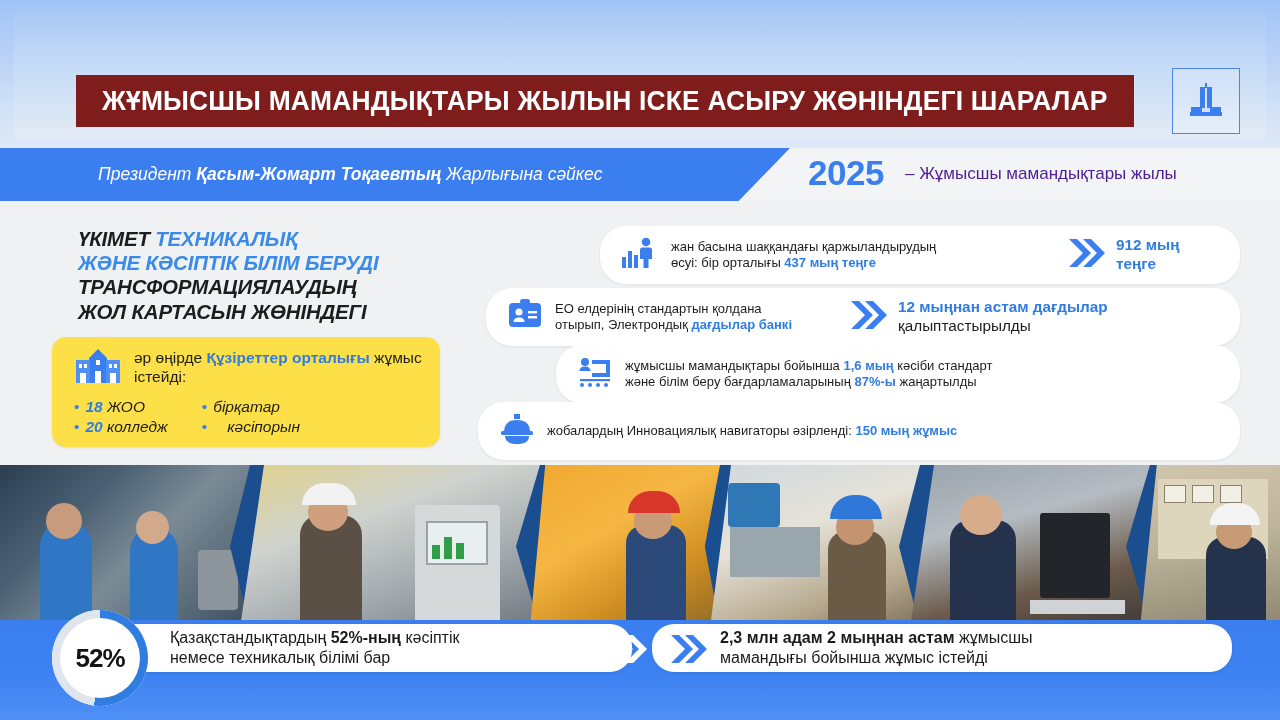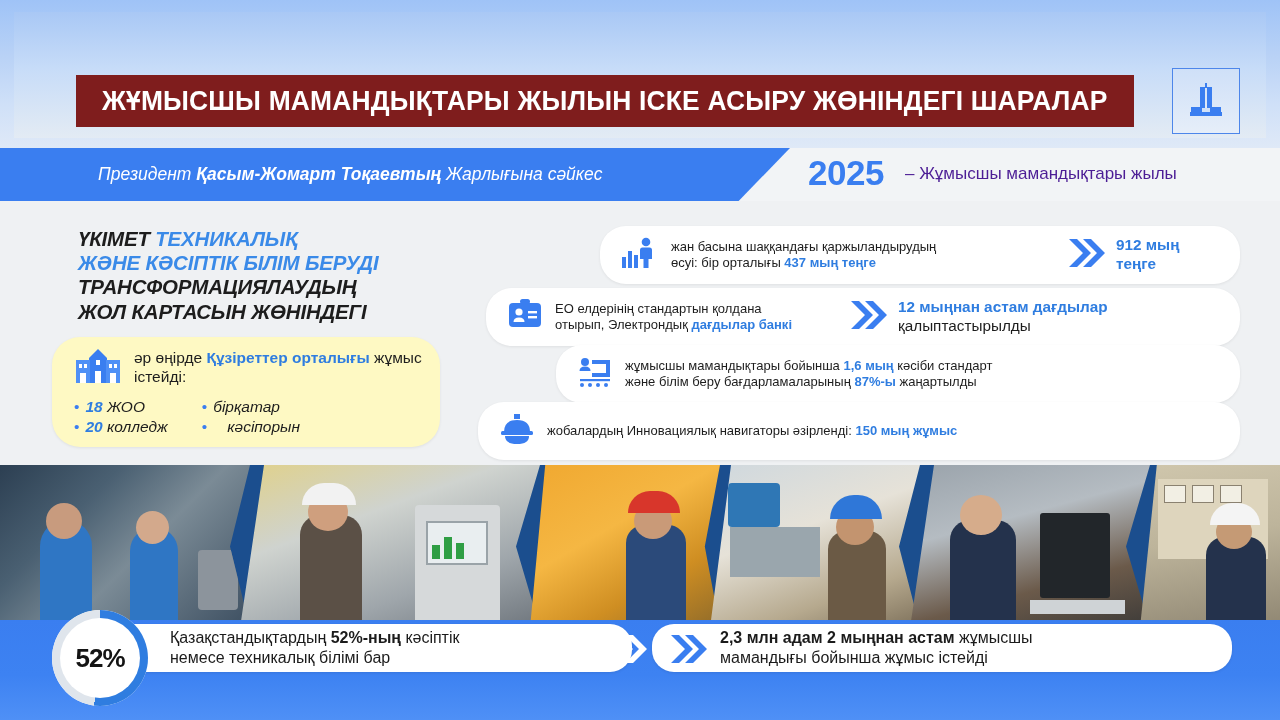--- a/index.html
+++ b/index.html
@@ -80,21 +80,21 @@
   .headline {
     position:absolute; left:78px; top:227px; width:430px;
     font-size:20.5px; font-style:italic; font-weight:700; line-height:1.18;
     color:#1d1d1d; letter-spacing:-0.2px;
   }
   .headline .hi { color:#3a8ae8; }
 
   
   .leftcard {
     position:absolute; left:52px; top:337px; width:388px; height:110px;
-    background:#fef9c3; border-radius:28px;
+    background:#fde047; border-radius:14px;
     box-shadow:0 1px 3px rgba(0,0,0,0.07);
   }
   .leftcard .lc-top { display:flex; align-items:center; padding:12px 0 0 22px; }
   .leftcard .lc-text {
     margin-left:12px; font-size:15.5px; line-height:1.22; color:#1d1d1d;
   }
   .leftcard .lc-text b { color:#2f7de0; font-weight:700; }
   .bullets {
     display:flex; margin:10px 0 0 22px; font-size:15.5px; font-style:italic;
   }

